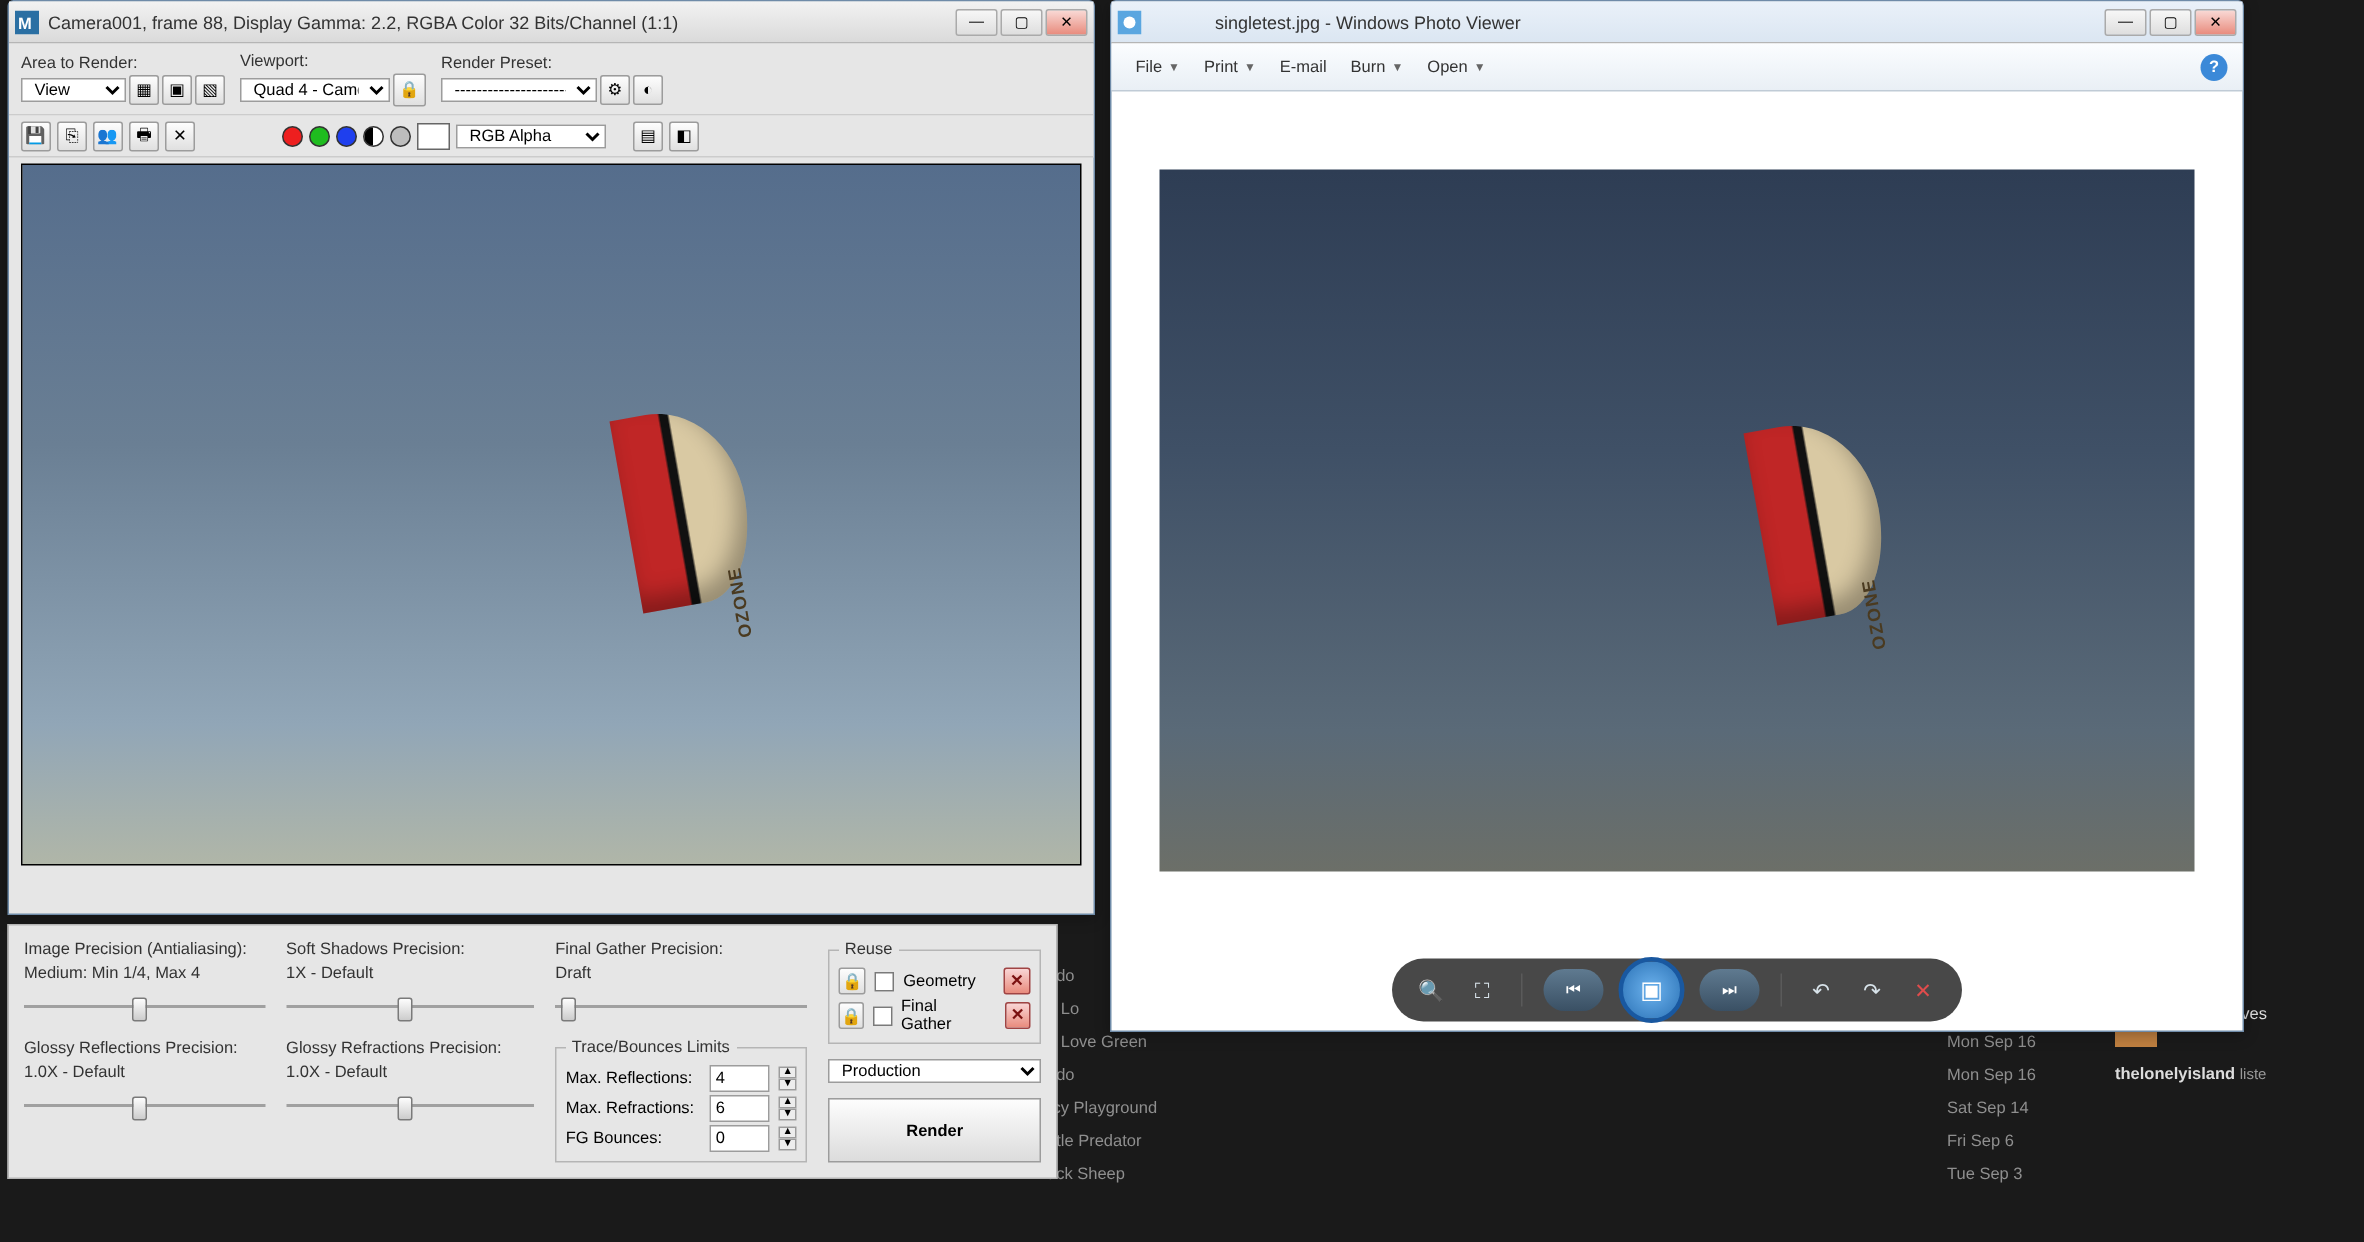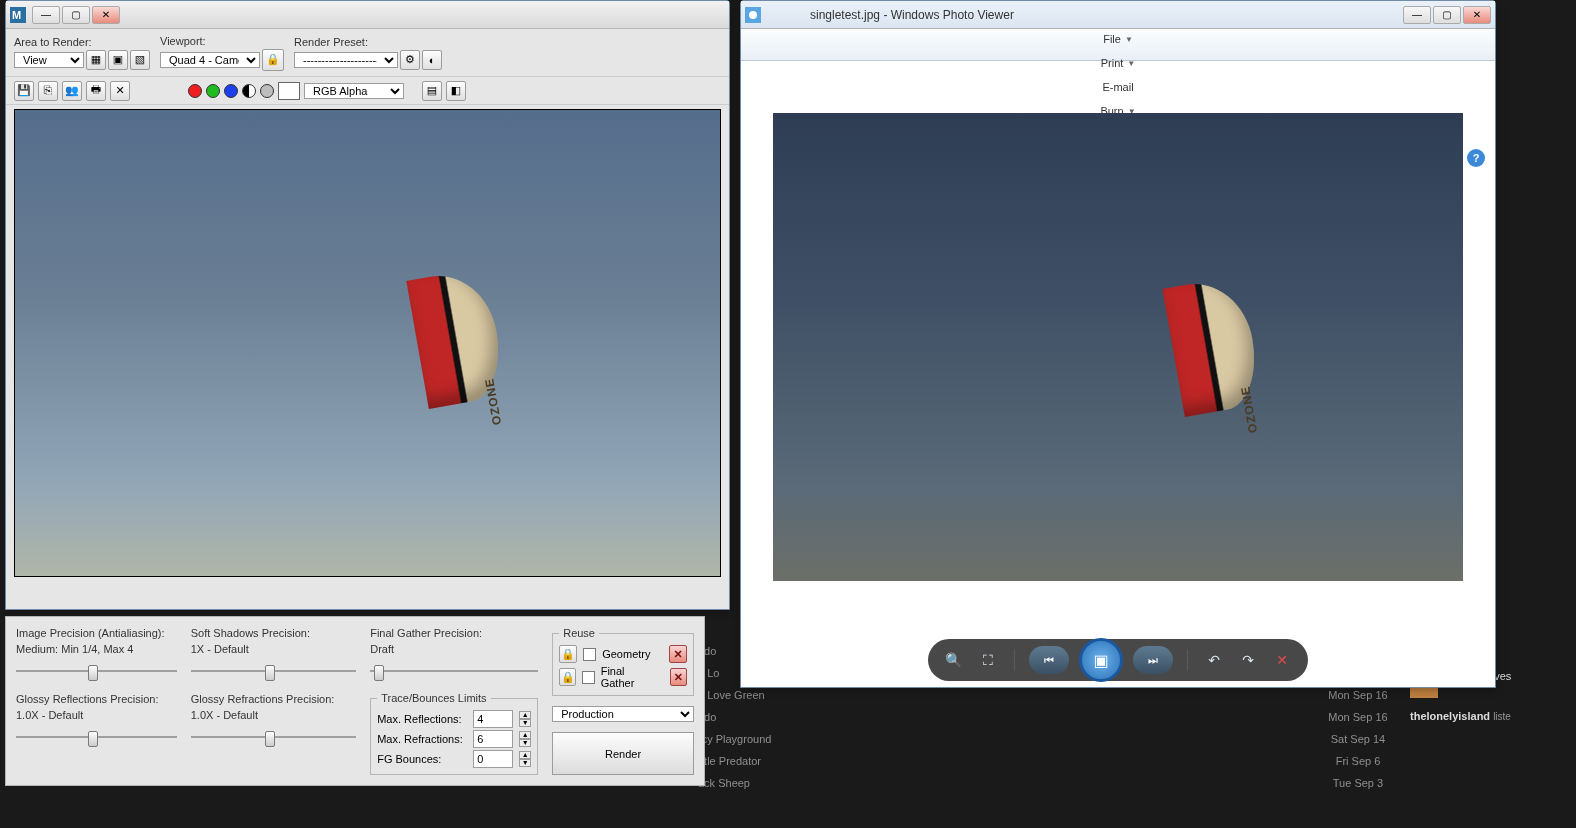--- a/index.html
+++ b/index.html
@@ -44,45 +44,45 @@
 fieldset { border:1px solid #b5b5b5; padding:4px 6px; }
 legend { font-size:11px; color:#333; padding:0 4px; }
 .trace-row { display:flex; align-items:center; gap:6px; margin:2px 0; }
 .spin-input { width:40px; height:18px; border:1px solid #9c9c9c; background:#fff; padding:0 3px; font-size:11px; }
 .spin-arrows { display:flex; flex-direction:column; }
 .spin-arrows span { width:12px; height:8px; border:1px solid #9c9c9c; background:#ededed; font-size:7px; line-height:6px; text-align:center; cursor:pointer; }
 .reuse-row { display:flex; align-items:center; gap:6px; margin:2px 0; }
 .reuse-btn { width:18px; height:18px; }
 .reuse-x { width:18px; height:18px; background:linear-gradient(to bottom,#f9d5d5,#e88b7d); border:1px solid #a04444; color:#7a1010; font-weight:bold; text-align:center; line-height:16px; border-radius:2px; cursor:pointer; }
 .chk { width:13px; height:13px; border:1px solid #7a7a7a; background:#fff; }
-.big-render-btn { width:100%; height:44px; margin-top:6px; background:linear-gradient(to bottom,#fdfdfd,#dcdcdc); border:1px solid #9c9c9c; cursor:pointer; }
+.big-render-btn { width:100%; height:44px; margin-top:6px; background:linear-gradient(to bottom,#fdfdfd,#dcdcdc); border:1px solid #9c9c9c; cursor:pointer;font-weight:bold; }
 
 
 #photo-window { left: 740px; top: 0; width: 756px; height: 688px; background:#fff; }
 #photo-window .titlebar { background: linear-gradient(to bottom, #eaf1f9, #dbe6f2); gap: 43px; }
-.photo-menubar { height: 32px; background: linear-gradient(to bottom,#fbfdff,#e9eff5); border-bottom:1px solid #c0cbd6; display:flex; align-items:center; padding:0 10px; gap:4px;flex-direction:column; }
+.photo-menubar { height: 32px; background: linear-gradient(to bottom,#fbfdff,#e9eff5); border-bottom:1px solid #c0cbd6; display:flex; align-items:center; padding:0 10px; gap:4px; }
 .photo-menuitem { padding:4px 6px; display:flex; align-items:center; gap:4px; cursor:pointer; color:#333; font-size:12px; }
 .menu-chev { font-size:8px; color:#666; }
 .help-btn { margin-left:auto; width:18px; height:18px; background:#3b89d8; color:#fff; border-radius:50%; text-align:center; line-height:18px; font-weight:bold; cursor:pointer; }
 .photo-canvas { margin:4px; height:564px; background:#fff; display:flex; align-items:center; justify-content:center; }
 .photo-img { width: 690px; height: 468px; background: linear-gradient(to bottom,#2e3d54 0%,#3f5066 40%,#5a6a78 80%, #6c6f68 100%); position:relative; overflow:hidden; }
 .photo-img .kite { left:58%; top:36%; }
 
 .photo-controls { position:absolute; left:50%; transform:translateX(-50%); bottom:6px; width:380px; height:42px; background: rgba(40,40,40,0.85); border-radius:21px; display:flex; align-items:center; justify-content:center; gap:10px; padding:0 12px; }
 .pc-btn { width:24px; height:24px; display:flex; align-items:center; justify-content:center; cursor:pointer; color:#d8e3ea; font-size:14px; }
 .pc-pill { width:40px; height:28px; background:linear-gradient(to bottom,#5f7a90,#3a5064); border-radius:14px; display:flex; align-items:center; justify-content:center; color:#fff; cursor:pointer; }
 .pc-center { width:44px; height:44px; border-radius:50%; background:radial-gradient(circle,#6db3ee,#2a71b5); border:3px solid #1958a0; display:flex; align-items:center; justify-content:center; color:#fff; font-size:16px; cursor:pointer; }
 .pc-x { color:#e04c4c; }
 .pc-sep { width:1px; height:22px; background:#5a5a5a; margin:0 4px; }
 
 
 .bg-playlist { position:absolute; left:698px; top:640px; width:720px; color:#8f8f8f; font-size:12px; }
 .bg-row { display:flex; height:22px; align-items:center; }
 .bg-title { flex:1; }
-.bg-date { width:120px;text-align:center; }
+.bg-date { width:120px; }
 .bg-rightcol { position:absolute; left:1410px; top:670px; width:160px; color:#ddd; font-size:12px; }
 .bg-rightcol .art { width:28px; height:28px; background:#c08040; margin-right:6px; float:left; }
 .bg-rightcol .entry { clear:both; height:34px; margin-bottom:6px; }
 .bg-rightcol .sub { color:#999; font-size:10px; }
 </style>
 </head>
 <body>
 
 <div class="bg-playlist">
   <div class="bg-row">
@@ -121,20 +121,21 @@
     </div>
   <div class="entry"><b>thelonelyisland</b> <span class="sub">liste</span></div>
 </div>
 
 <div id="render-window" class="window">
   <div class="titlebar">
     <svg class="title-icon" viewBox="0 0 16 16">
         <rect width="16" height="16" fill="#2a6fa3"></rect>
         <text x="2" y="12" fill="#fff" font-size="10" font-weight="bold">M</text>
       </svg>
+    <span class="title-text">Camera001, frame 88, Display Gamma: 2.2, RGBA Color 32 Bits/Channel (1:1)</span>
     <div class="win-btns">
       <div class="win-btn">—</div>
       <div class="win-btn">▢</div>
       <div class="win-btn close">✕</div>
     </div>
   </div>
 
   <div class="render-toolbar1">
     <div class="toolbar-group">
       <span class="toolbar-label">Area to Render:</span>

